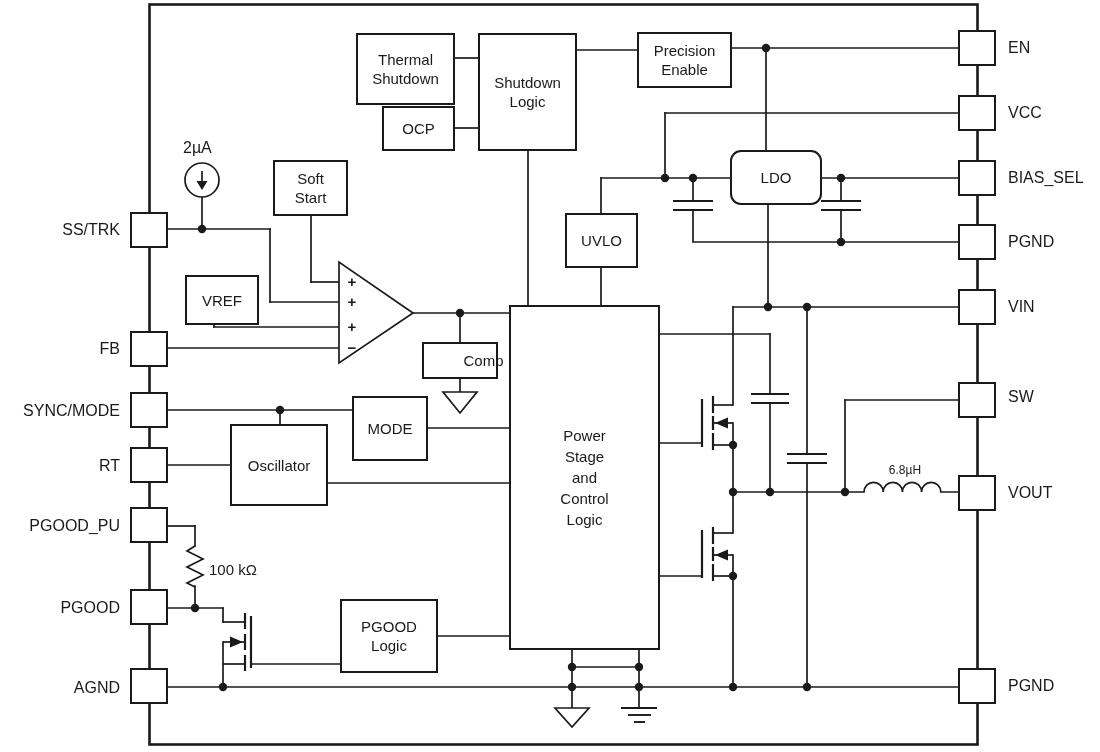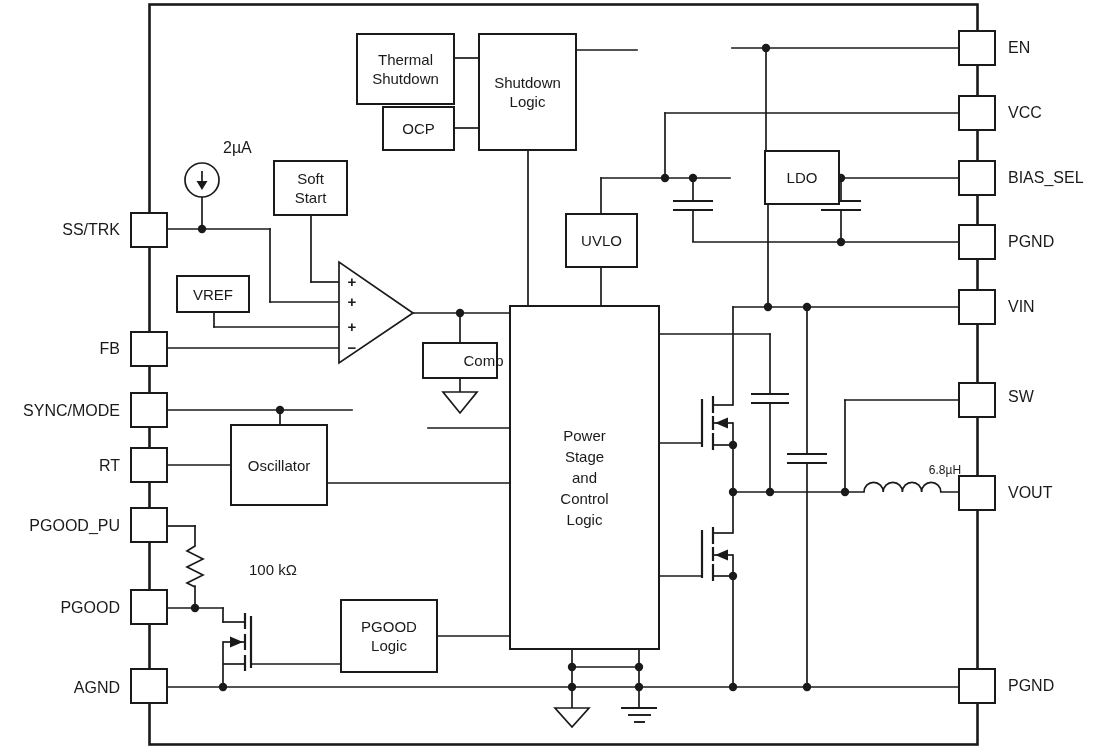--- a/index.html
+++ b/index.html
@@ -13,21 +13,21 @@
     border:2px solid #1a1a1a; display:flex; flex-direction:column;
     align-items:center; justify-content:center; text-align:center;
     font-size:15px; line-height:19px; color:#1a1a1a;
   }
   .pin {
     position:absolute; box-sizing:border-box; width:38px; height:36px;
     background:#ffffff; border:2px solid #1a1a1a;
   }
   .plabel { position:absolute; font-size:16px; line-height:18px; white-space:nowrap; }
   .plabel.right-al { text-align:right; }
-  .ann { position:absolute; font-size:15px; line-height:18px; white-space:nowrap;margin-left:40px; }
+  .ann { position:absolute; font-size:15px; line-height:18px; white-space:nowrap; }
   .opsign { position:absolute; width:16px; text-align:center; font-size:15px; font-weight:bold; line-height:14px; }
 </style>
 </head>
 <body>
 
 <div id="stage">
 
   <svg id="wires" width="1100" height="752" viewBox="0 0 1100 752">
 
     <rect x="149.5" y="4.5" width="828" height="740" fill="none" stroke="#1a1a1a" stroke-width="2.6"></rect>
@@ -210,42 +210,49 @@
 
   <div class="block" style="left:382px; top:106px; width:73px; height:45px;">
     <span>OCP</span>
   </div>
 
   <div class="block" style="left:478px; top:33px; width:99px; height:118px;">
     <span>Shutdown</span>
     <span>Logic</span>
   </div>
 
+  <div class="block" style="left:637px; top:32px; width:95px; height:56px;">
+    <span>Precision</span>
+    <span>Enable</span>
+  </div>
 
   <div class="block" style="left:273px; top:160px; width:75px; height:56px;">
     <span>Soft</span>
     <span>Start</span>
   </div>
 
-  <div class="block" style="left:176px; top:275px; width:74px; height:38px;">
+  <div class="block" style="left:185px; top:275px; width:74px; height:50px;">
     <span>VREF</span>
   </div>
 
   <div class="block" style="left:565px; top:213px; width:73px; height:55px;">
     <span>UVLO</span>
   </div>
 
-  <div class="block" style="left:764px; top:150px; width:76px; height:55px;">
+  <div class="block" style="left:730px; top:150px; width:92px; height:55px;border-radius:11px;">
     <span>LDO</span>
   </div>
 
   <div class="block" style="left:422px; top:342px; width:76px; height:37px;padding-left:47px;">
     <span>Comp</span>
   </div>
 
+  <div class="block" style="left:352px; top:396px; width:76px; height:65px;">
+    <span>MODE</span>
+  </div>
 
   <div class="block" style="left:230px; top:424px; width:98px; height:82px;">
     <span>Oscillator</span>
   </div>
 
   <div class="block" style="left:509px; top:305px; width:151px; height:345px; line-height:21px;">
     <span>Power</span>
     <span>Stage</span>
     <span>and</span>
     <span>Control</span>

